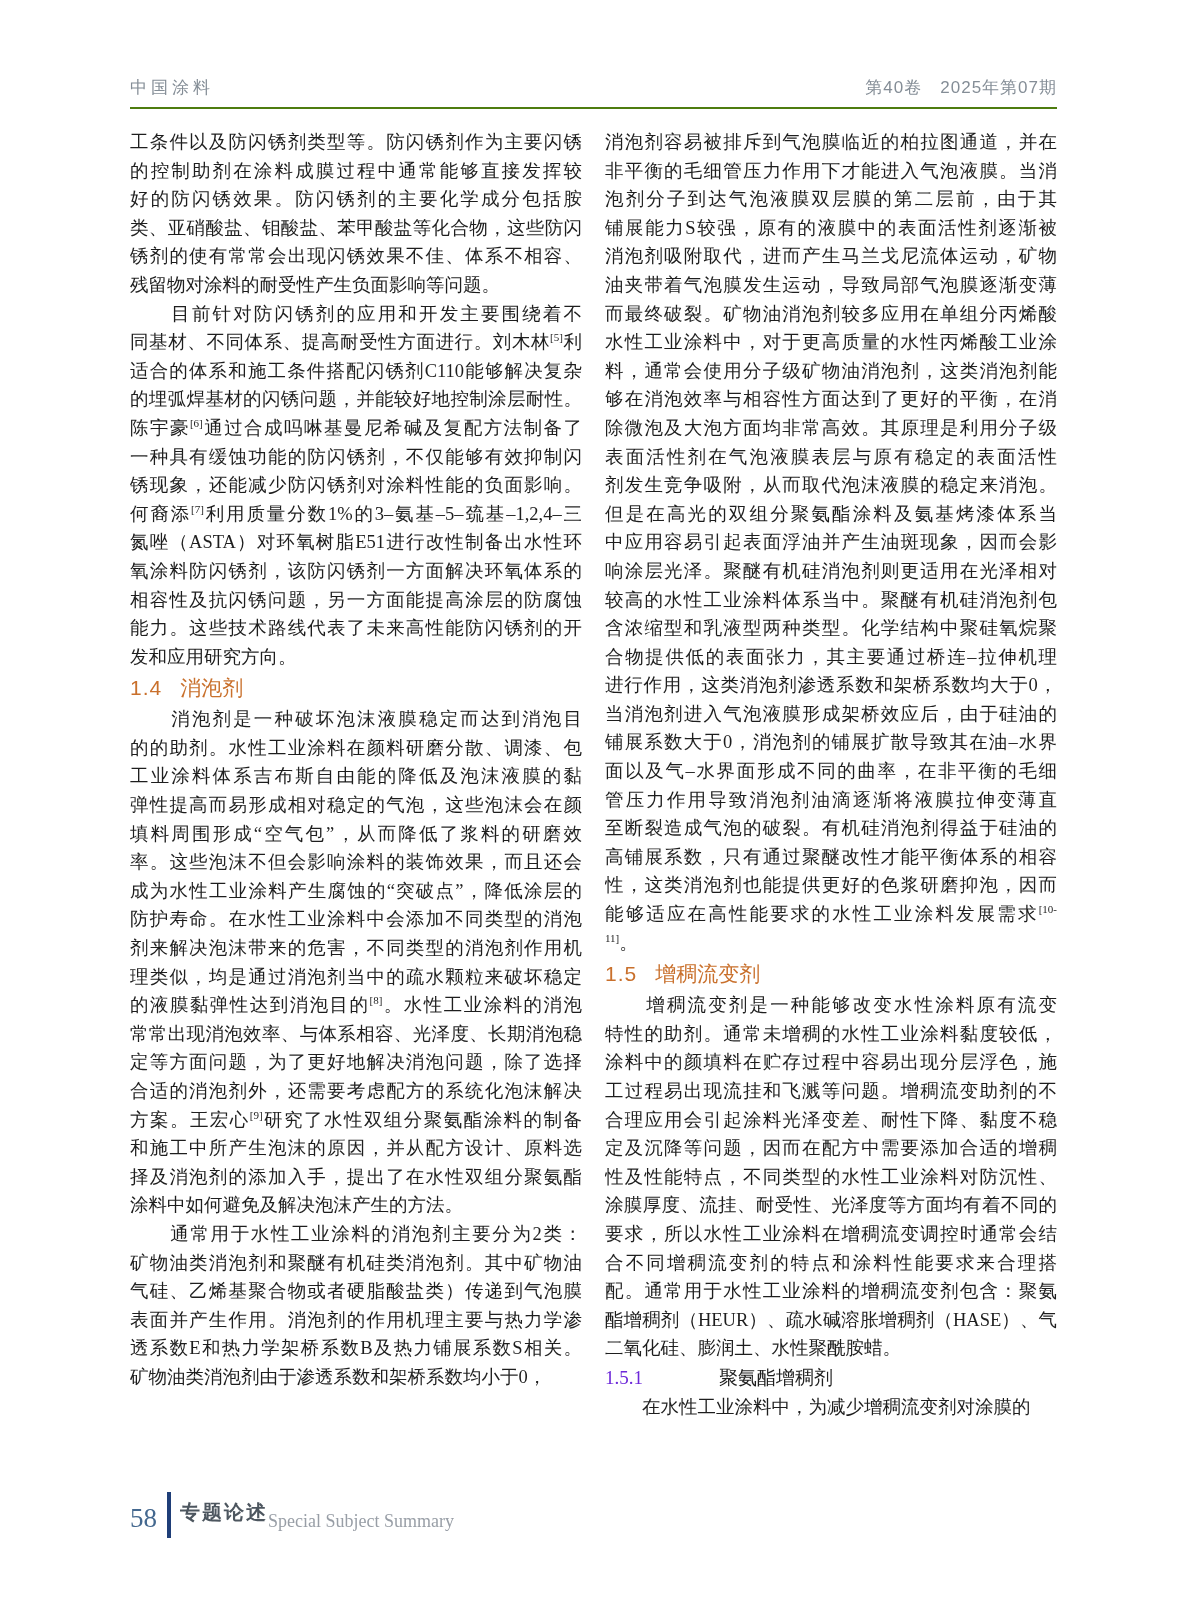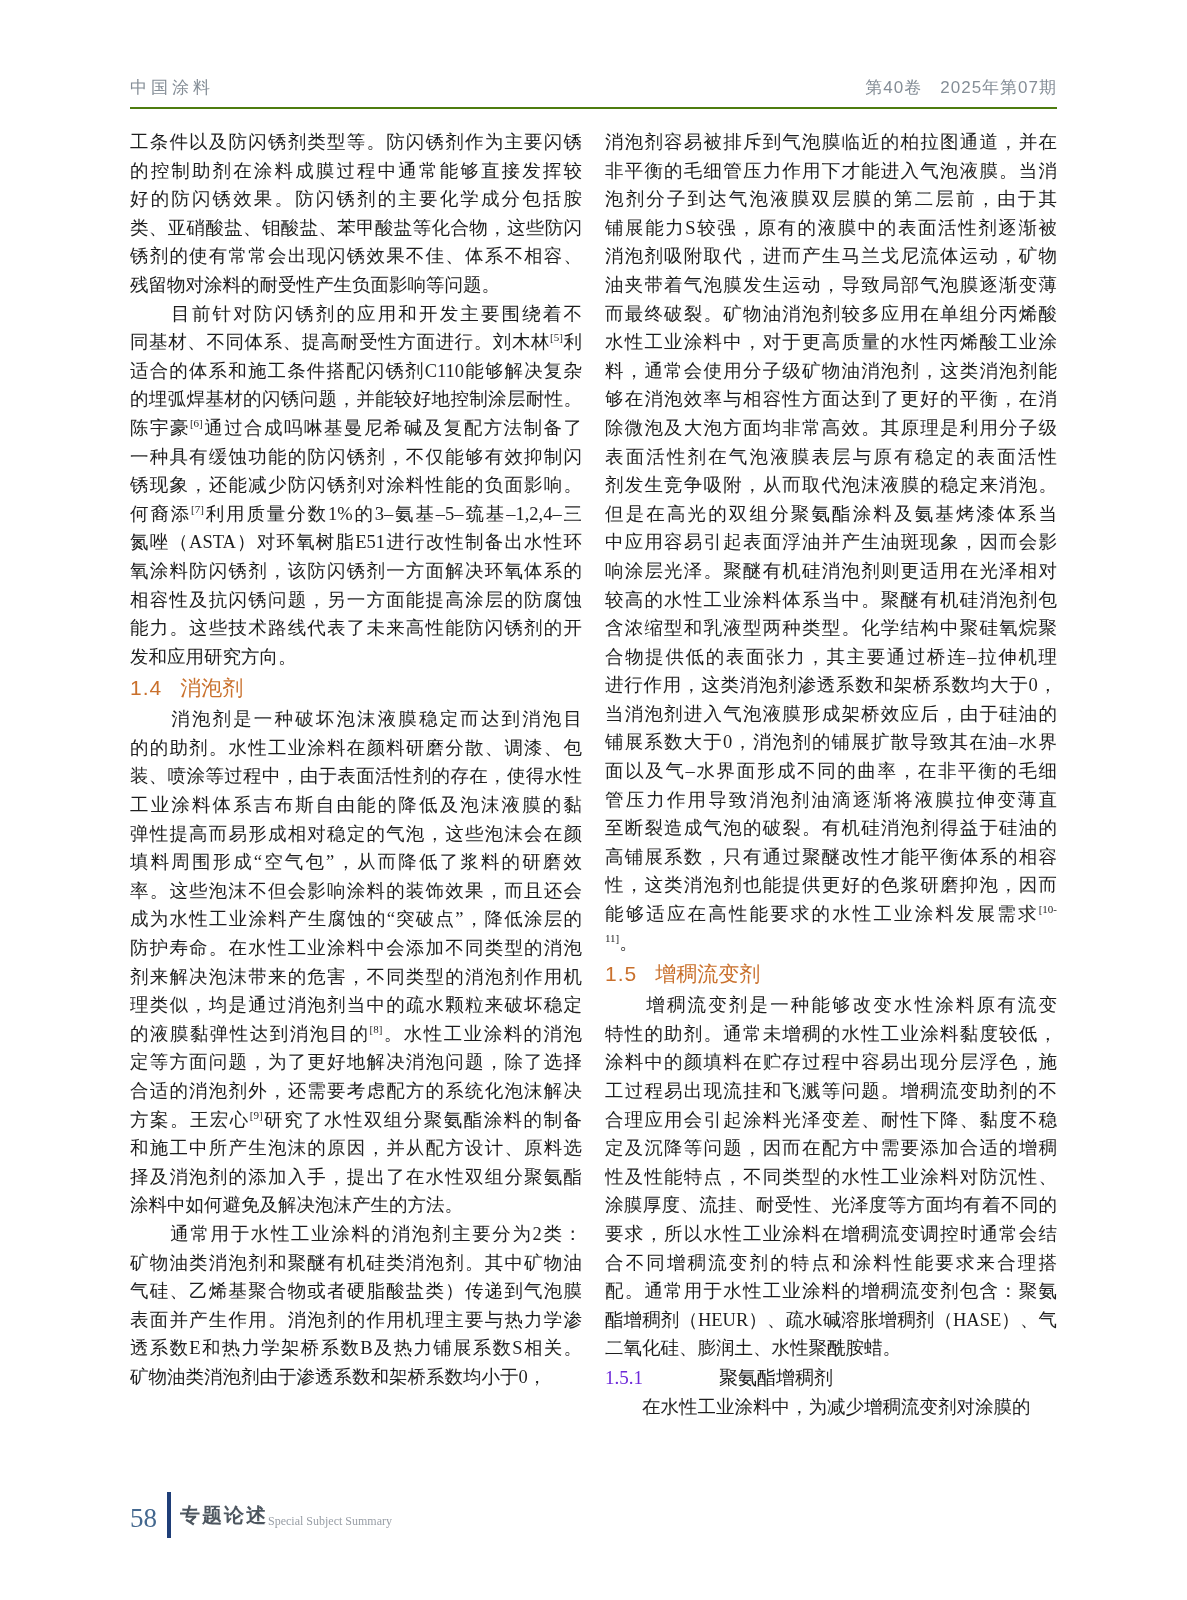--- a/index.html
+++ b/index.html
@@ -68,21 +68,21 @@
   #footer .bar{
     width:4px;height:46px;background:#1f3e78;margin-right:9px;
   }
   #footer .sec{display:flex;flex-direction:row;justify-content:center;}
   #footer .sec-cn{
     font-family:"Liberation Sans","DejaVu Sans",sans-serif;
     font-weight:bold;font-size:20px;color:#4d565f;letter-spacing:2px;
   }
   #footer .sec-en{
     font-family:"Liberation Serif","DejaVu Serif",serif;
-    font-size:12px;color:#989ea6;margin-top:12px;
+    font-size:18px;color:#989ea6;margin-top:12px;
   }
 </style>
 </head>
 <body>
 
 <div id="page">
 
   <div id="running-head">
     <span class="journal">中国涂料</span>
     <span class="issue">第40卷　2025年第07期</span>
@@ -110,30 +110,30 @@
           <div class="line">氮唑（ASTA）对环氧树脂E51进行改性制备出水性环</div>
           <div class="line">氧涂料防闪锈剂，该防闪锈剂一方面解决环氧体系的</div>
           <div class="line">相容性及抗闪锈问题，另一方面能提高涂层的防腐蚀</div>
           <div class="line">能力。这些技术路线代表了未来高性能防闪锈剂的开</div>
           <div class="line last">发和应用研究方向。</div>
         </div>
         <div class="h3"><span class="hnum">1.4</span><span class="htitle">消泡剂</span></div>
         <div class="para">
           <div class="line">　　消泡剂是一种破坏泡沫液膜稳定而达到消泡目</div>
           <div class="line">的的助剂。水性工业涂料在颜料研磨分散、调漆、包</div>
-          <div class="line">装、喷涂等过程中，由于表面活性剂的存在，使得水性</div>
           <div class="line">工业涂料体系吉布斯自由能的降低及泡沫液膜的黏</div>
           <div class="line">弹性提高而易形成相对稳定的气泡，这些泡沫会在颜</div>
           <div class="line">填料周围形成“空气包”，从而降低了浆料的研磨效</div>
           <div class="line">率。这些泡沫不但会影响涂料的装饰效果，而且还会</div>
           <div class="line">成为水性工业涂料产生腐蚀的“突破点”，降低涂层的</div>
           <div class="line">防护寿命。在水性工业涂料中会添加不同类型的消泡</div>
           <div class="line">剂来解决泡沫带来的危害，不同类型的消泡剂作用机</div>
           <div class="line">理类似，均是通过消泡剂当中的疏水颗粒来破坏稳定</div>
           <div class="line">的液膜黏弹性达到消泡目的<sup>[8]</sup>。水性工业涂料的消泡</div>
+          <div class="line">常常出现消泡效率、与体系相容、光泽度、长期消泡稳</div>
           <div class="line">定等方面问题，为了更好地解决消泡问题，除了选择</div>
           <div class="line">合适的消泡剂外，还需要考虑配方的系统化泡沫解决</div>
           <div class="line">方案。王宏心<sup>[9]</sup>研究了水性双组分聚氨酯涂料的制备</div>
           <div class="line">和施工中所产生泡沫的原因，并从配方设计、原料选</div>
           <div class="line">择及消泡剂的添加入手，提出了在水性双组分聚氨酯</div>
           <div class="line last">涂料中如何避免及解决泡沫产生的方法。</div>
         </div>
         <div class="para">
           <div class="line">　　通常用于水性工业涂料的消泡剂主要分为2类：</div>
           <div class="line">矿物油类消泡剂和聚醚有机硅类消泡剂。其中矿物油</div>

